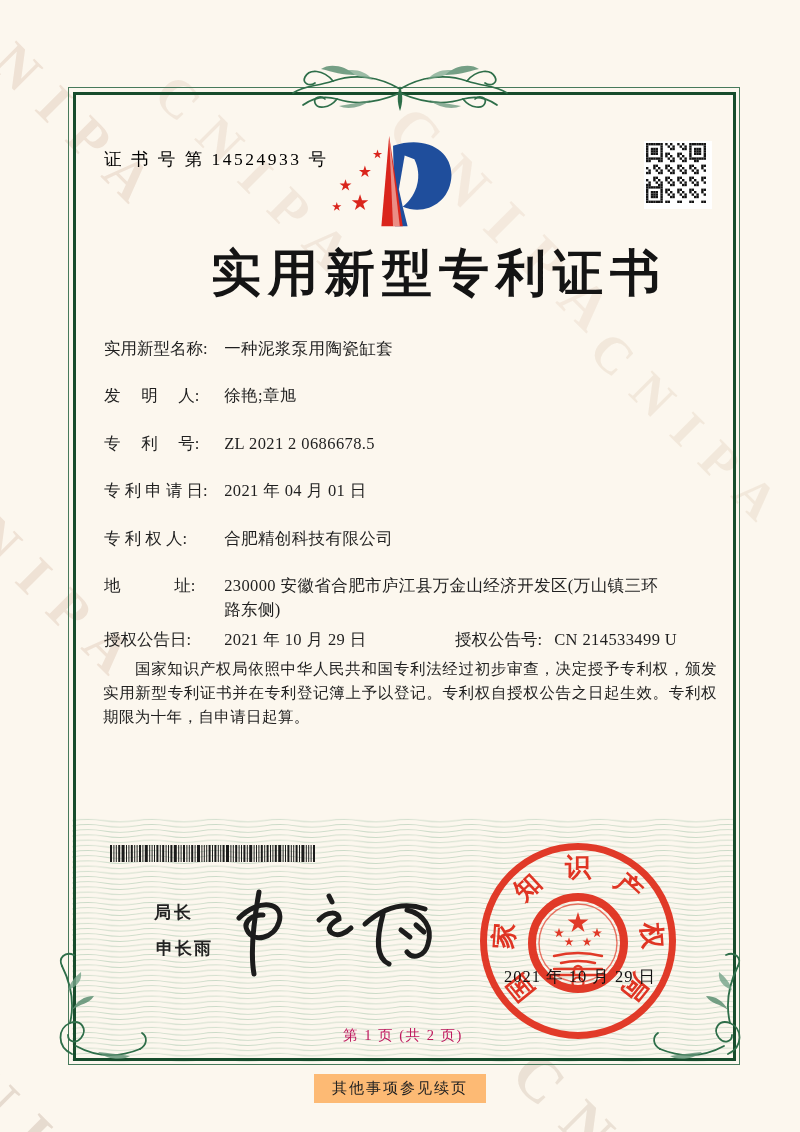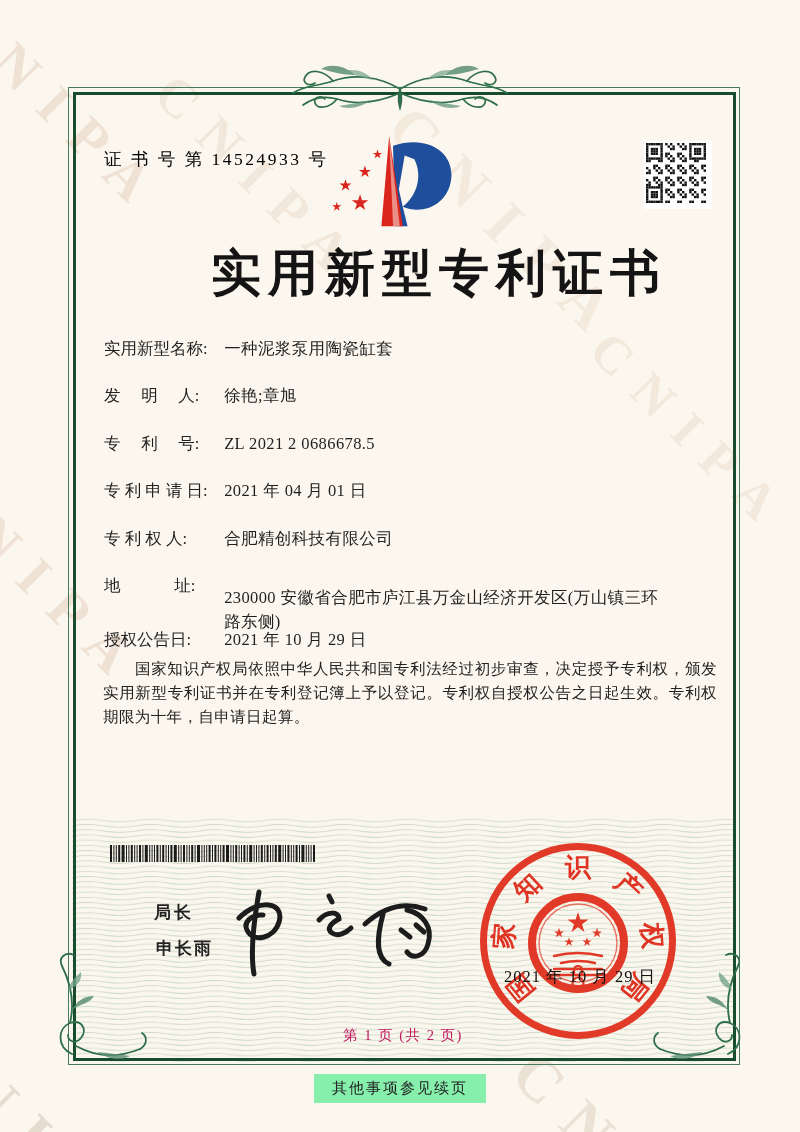--- a/index.html
+++ b/index.html
@@ -27,21 +27,21 @@
   .certno{left:104px;top:147px;font-size:17.5px;letter-spacing:2.5px;color:#000000;z-index:5;}
   .logo{left:330px;top:136px;width:128px;height:97px;z-index:5;}
   .qr{left:644px;top:141px;width:64px;height:64px;background:#fff;padding:2px;z-index:5;}
   .title{left:68px;top:240px;width:670px;text-align:center;font-size:50px;font-weight:700;
          letter-spacing:7px;color:#141414;z-index:5;padding-left:36px;}
 
   
   .f-row{position:absolute;left:104px;font-size:16.5px;color:#1f1f1f;z-index:5;line-height:24px;}
   .f-label{display:inline-block;width:116px;vertical-align:top;}
   .f-value{display:inline-block;vertical-align:top;letter-spacing:.4px;}
-  .f-value.addr{width:438px;margin-top:12px;}
+  .f-value.addr{width:438px;}
 
   .grant2{position:absolute;left:351px;top:0;white-space:nowrap;}
   .grant2 .f-label{width:auto;margin-right:8px;}
 
   
   .paras{left:103px;top:659px;width:614px;z-index:5;color:#222;font-family:Liberation Mono, monospace;}
   .paras p{margin:0;font-size:15.5px;line-height:23.8px;text-indent:32px;
            text-align:justify;letter-spacing:.4px;}
 
   .barcode{left:110px;top:845px;width:208px;height:17px;z-index:5;}
@@ -63,21 +63,21 @@
   .seal-ch:nth-of-type(3){transform:translate(-50%,-50%) rotate(-43deg) translateY(-74px);}
   .seal-ch:nth-of-type(4){transform:translate(-50%,-50%) rotate(0deg) translateY(-74px);}
   .seal-ch:nth-of-type(5){transform:translate(-50%,-50%) rotate(43deg) translateY(-74px);}
   .seal-ch:nth-of-type(6){transform:translate(-50%,-50%) rotate(86deg) translateY(-74px);}
   .seal-ch:nth-of-type(7){transform:translate(-50%,-50%) rotate(129deg) translateY(-74px);}
   .seal-date{left:480px;top:966px;width:200px;text-align:center;font-size:16.5px;color:#111;
              letter-spacing:1px;z-index:7;}
 
   .pageinfo{left:68px;top:1026px;width:670px;text-align:center;font-size:14.5px;
             letter-spacing:1.5px;color:#be185d;z-index:5;}
-  .footnote{left:50%;top:1074px;transform:translateX(-50%);background:#86efac;
+  .footnote{left:50%;top:1074px;transform:translateX(-50%);background:#fdba74;
             padding:5px 18px;font-size:15px;letter-spacing:2px;color:#222;z-index:5;}
 </style>
 </head>
 <body>
 
 <span class="wm" style="left:-18px;top:-14px;font-size:56px;">CNIPA</span>
 <span class="wm" style="left:186px;top:62px;font-size:54px;color:rgba(222,200,180,.32);">CNIPA</span>
 <span class="wm" style="left:424px;top:92px;font-size:62px;color:rgba(226,206,188,.32);">CNIPA</span>
 <span class="wm" style="left:620px;top:320px;font-size:52px;color:rgba(228,211,194,.42);">CNIPA</span>
 <span class="wm" style="left:-38px;top:458px;font-size:56px;">CNIPA</span>
@@ -428,20 +428,24 @@
   <span class="f-label">专 利 权 人:</span>
   <span class="f-value">合肥精创科技有限公司</span>
 </div>
 <div class="f-row" style="top:574px;">
   <span class="f-label">地　　　 址:</span>
   <span class="f-value addr">230000 安徽省合肥市庐江县万金山经济开发区(万山镇三环路东侧)</span>
 </div>
 <div class="f-row" style="top:628px;width:612px;">
   <span class="f-label">授权公告日:</span>
   <span class="f-value">2021 年 10 月 29 日</span>
+  <span class="grant2">
+    <span class="f-label">授权公告号:</span>
+    <span class="f-value">CN 214533499 U</span>
+  </span>
 </div>
 
 <div class="abs paras">
   <p>国家知识产权局依照中华人民共和国专利法经过初步审查，决定授予专利权，颁发实用新型专利证书并在专利登记簿上予以登记。专利权自授权公告之日起生效。专利权期限为十年，自申请日起算。</p>
 </div>
 
 <svg class="abs barcode" id="bcsvg" viewBox="0 0 208 17" preserveAspectRatio="none" xmlns="http://www.w3.org/2000/svg">
     <rect x="0" y="0" width="2" height="17" fill="#1b1b1b"></rect>
     <rect x="3.4" y="0" width="1" height="17" fill="#1b1b1b"></rect>
     <rect x="5.8" y="0" width="1" height="17" fill="#1b1b1b"></rect>

